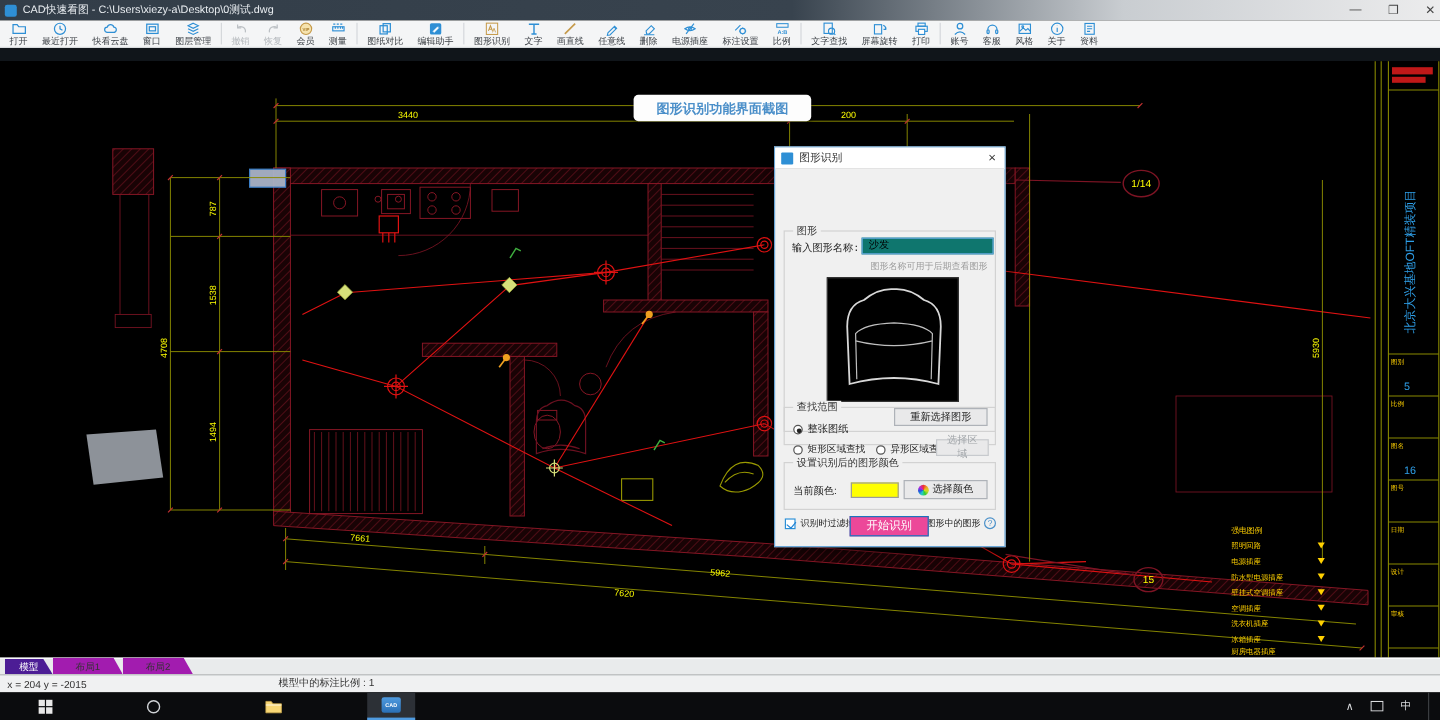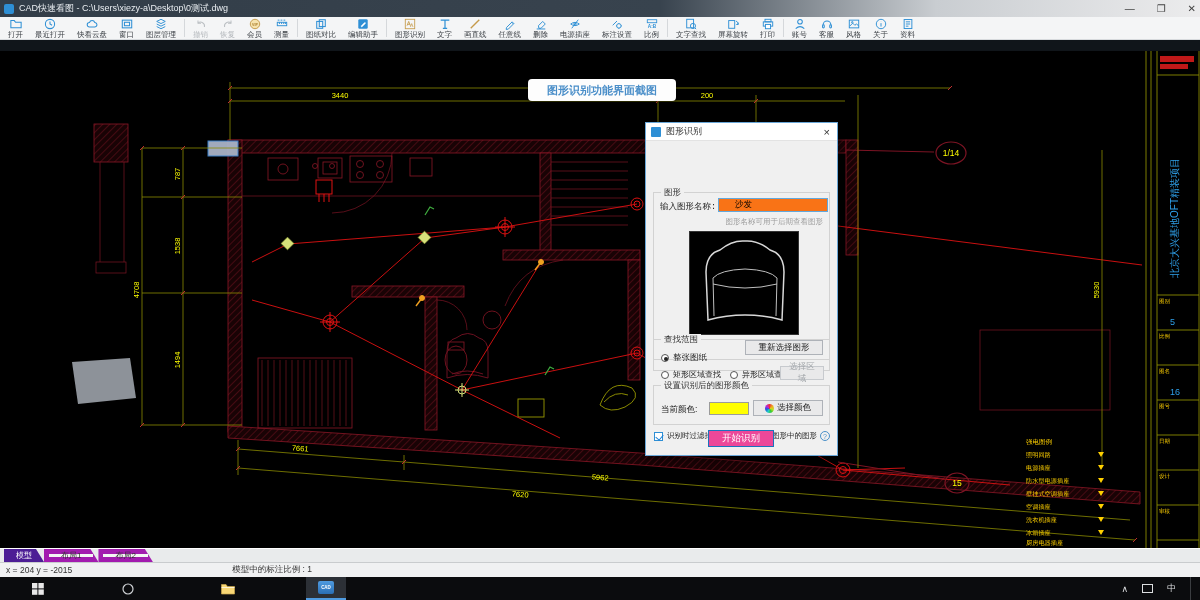--- a/index.html
+++ b/index.html
@@ -45,21 +45,21 @@
     display:flex;align-items:center;border-bottom:1px solid #e3e3e3;}
   .dlg-title .ico{width:10px;height:10px;background:#2e8fd5;border-radius:1px;margin:0 5px 0 5px;}
   .dlg-title .txt{font-size:9px;color:#333;}
   .dlg-close{position:absolute;right:7px;top:3px;font-size:11px;color:#333;cursor:pointer;}
   .grp{position:absolute;left:7px;right:7px;border:1px solid #d2d2d2;}
   .grp-label{position:absolute;top:-6px;left:7px;background:#f0f0f0;padding:0 3px;font-size:8.5px;color:#333;}
   .g1{top:30px;height:168px;margin-top:39px;} .g2{top:216px;height:32px;} .g3{top:262px;height:40px;}
   .row{position:absolute;display:flex;align-items:center;}
   .nm-label{left:6px;top:8px;font-size:8.5px;font-family:Liberation Mono, monospace;}
   .nm-input{position:absolute;left:64px;top:5px;width:110px;height:14px;border:1px solid #62a8dc;
-    background:#f97316;font-size:8.5px;padding:0 16px;font-family:"Liberation Sans",sans-serif;}
+    background:#0f766e;font-size:8.5px;padding:0 5px;font-family:"Liberation Sans",sans-serif;}
   .nm-hint{position:absolute;right:6px;top:24px;font-size:7.5px;color:#9b9b9b;}
   .preview{position:absolute;left:35px;top:38px;width:110px;height:104px;background:#000;border:1px solid #333;}
   .btn{display:inline-flex;align-items:center;justify-content:center;background:#e9e9ea;
     border:1px solid #aeb2b8;font-size:8.5px;color:#222;cursor:pointer;}
   .btn-reselect{position:absolute;right:6px;top:147px;width:78px;height:15px;}
   .radio{width:8px;height:8px;border:1px solid #555;border-radius:50%;background:#fff;
     display:inline-block;margin-right:4px;position:relative;flex:none;}
   .radio.on:after{content:"";position:absolute;left:2px;top:2px;width:4px;height:4px;border-radius:50%;background:#222;}
   .r1{left:7px;top:12px;} .r2{left:7px;top:29px;} .r2b{left:76px;top:29px;}
   .btn-region{position:absolute;right:5px;top:26px;width:44px;height:14px;color:#a2a6aa;border-color:#c7cace;}
@@ -76,21 +76,21 @@
   .help{width:10px;height:10px;border:1px solid #4a90c9;border-radius:50%;color:#4a90c9;
     font-size:7px;display:inline-flex;align-items:center;justify-content:center;margin-left:3px;flex:none;}
   .btn-start{position:absolute;left:62px;top:308px;width:66px;height:17px;background:#ec4899;
     border:1px solid #1a73bd;color:#fff;font-size:9.5px;top:auto;bottom:8px;}
   
   .sheettabs{position:absolute;left:0;top:548px;width:1200px;height:14px;background:#e9ebec;
     border-top:1px solid #fff;display:flex;align-items:flex-end;padding-left:4px;font-size:8px;}
   .stab{height:13px;display:flex;align-items:center;justify-content:center;padding:0 12px;
     clip-path:polygon(0 0,calc(100% - 8px) 0,100% 100%,0 100%);cursor:pointer;}
   .stab.active{background:#4c1d95;color:#fff;}
-  .stab.idle{background:#f4f5f5;color:#333;border:5px solid #a21caf;}
+  .stab.idle{background:#f4f5f5;color:#333;border:7px solid #a21caf;}
   
   .statusbar{position:absolute;left:0;top:562px;width:1200px;height:15px;background:#f0f1f2;
     border-top:1px solid #c9ccce;font-size:8.5px;color:#333;display:flex;align-items:center;}
   .coords{margin-left:6px;} .scalenote{margin-left:160px;text-align:center;}
   
   .taskbar{position:absolute;left:0;top:577px;width:1200px;height:23px;background:#0b0c0e;
     display:flex;align-items:center;}
   .tk{position:absolute;top:0;height:23px;display:flex;align-items:center;justify-content:center;cursor:pointer;}
   .tk-start{left:20px;width:36px;} .tk-cortana{left:110px;width:36px;}
   .tk-explorer{left:210px;width:36px;}

